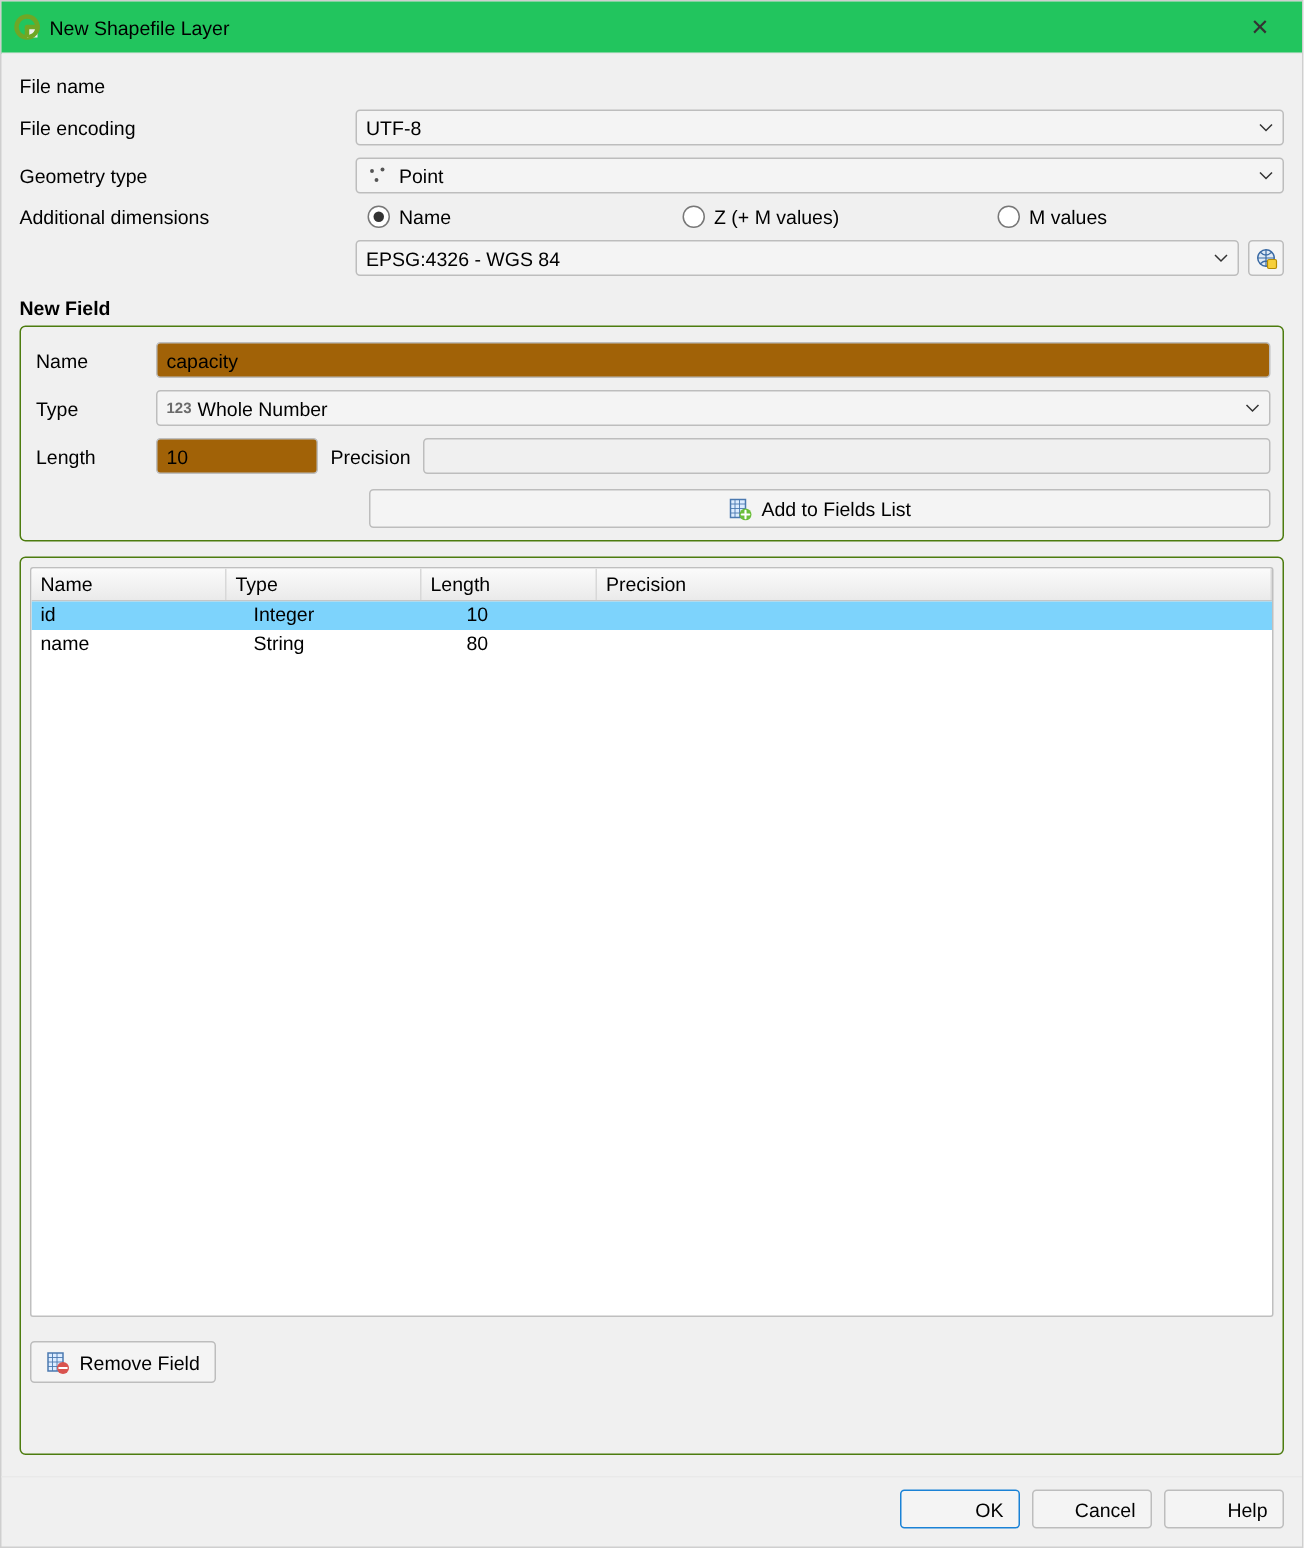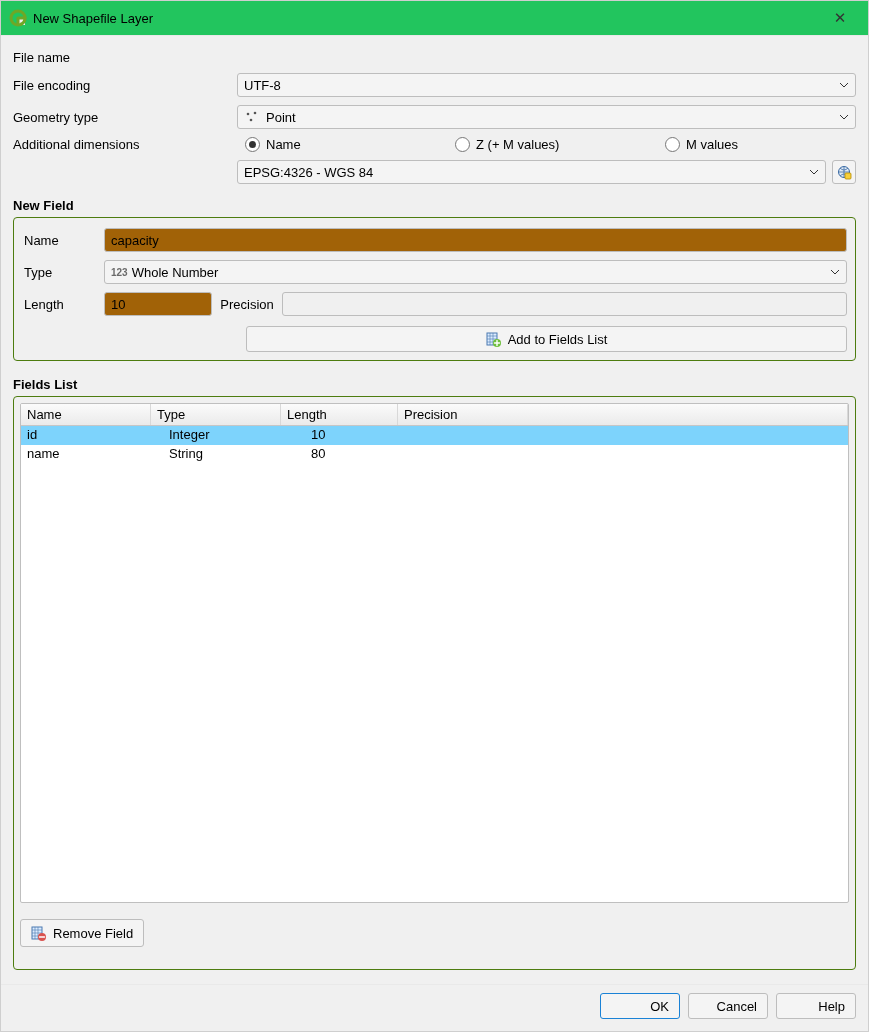--- a/index.html
+++ b/index.html
@@ -387,21 +387,20 @@
               <path d="M1 5 h10 M1 8 h10 M1 11 h10 M4 2 v12 M7 2 v12" stroke="#4b79b0" stroke-width="0.6"></path>
               <circle cx="11" cy="12" r="4" fill="#6cbf3b"></circle>
               <path d="M11 9.5 v5 M8.5 12 h5" stroke="#fff" stroke-width="1.4" stroke-linecap="round"></path>
             </svg>
           </span>
           <span>Add to Fields List</span>
         </button>
       </div>
     </div>
 
-    <div class="section-title">Fields List</div>
     <div class="groupbox" style="flex:1;display:flex;flex-direction:column;padding:6px;">
       <div class="table-wrap">
         <div class="thead">
           <div class="th col-name">Name</div>
           <div class="th col-type">Type</div>
           <div class="th col-len">Length</div>
           <div class="th col-prec">Precision</div>
         </div>
         <div class="tbody" id="fields-tbody">
             <div class="tr alt">

